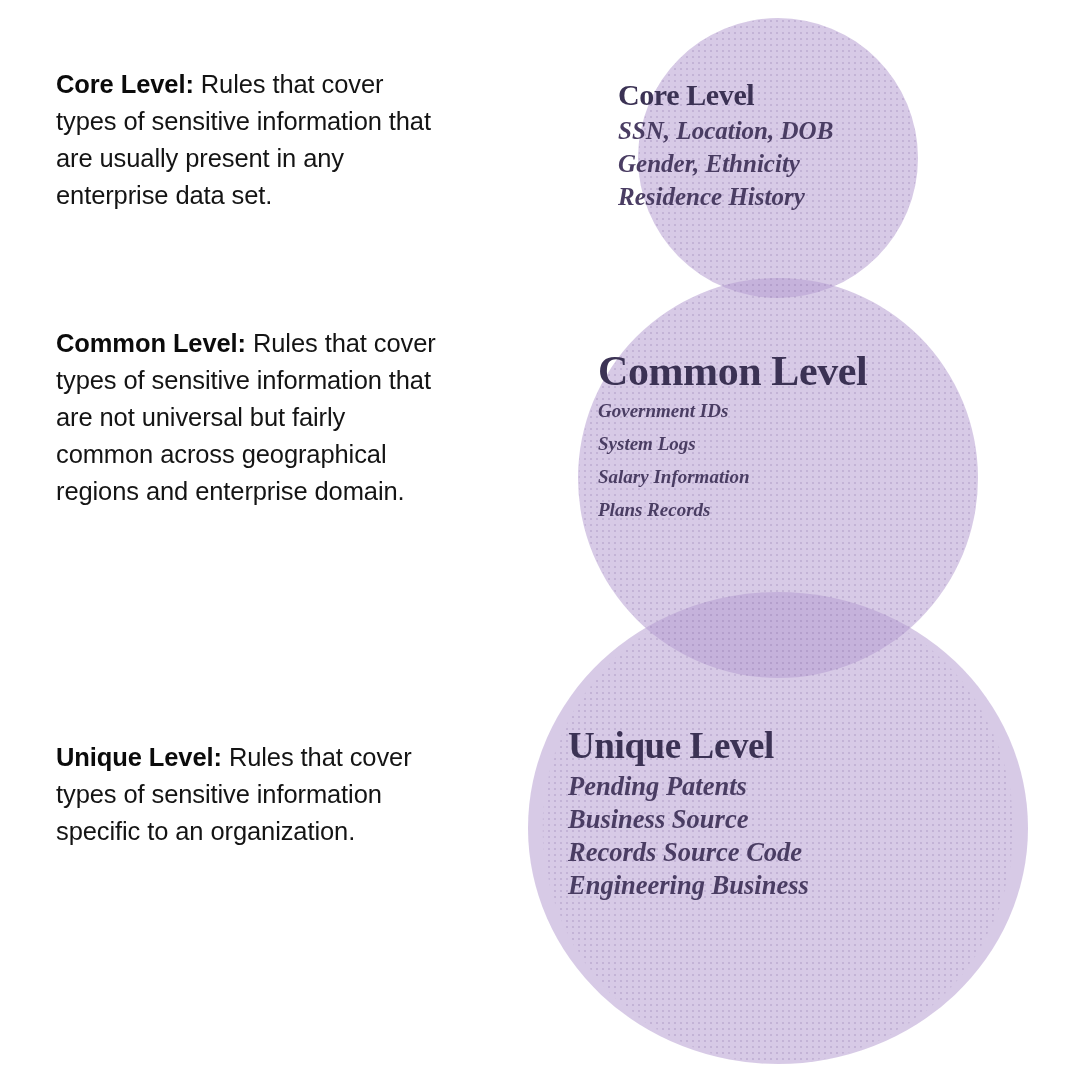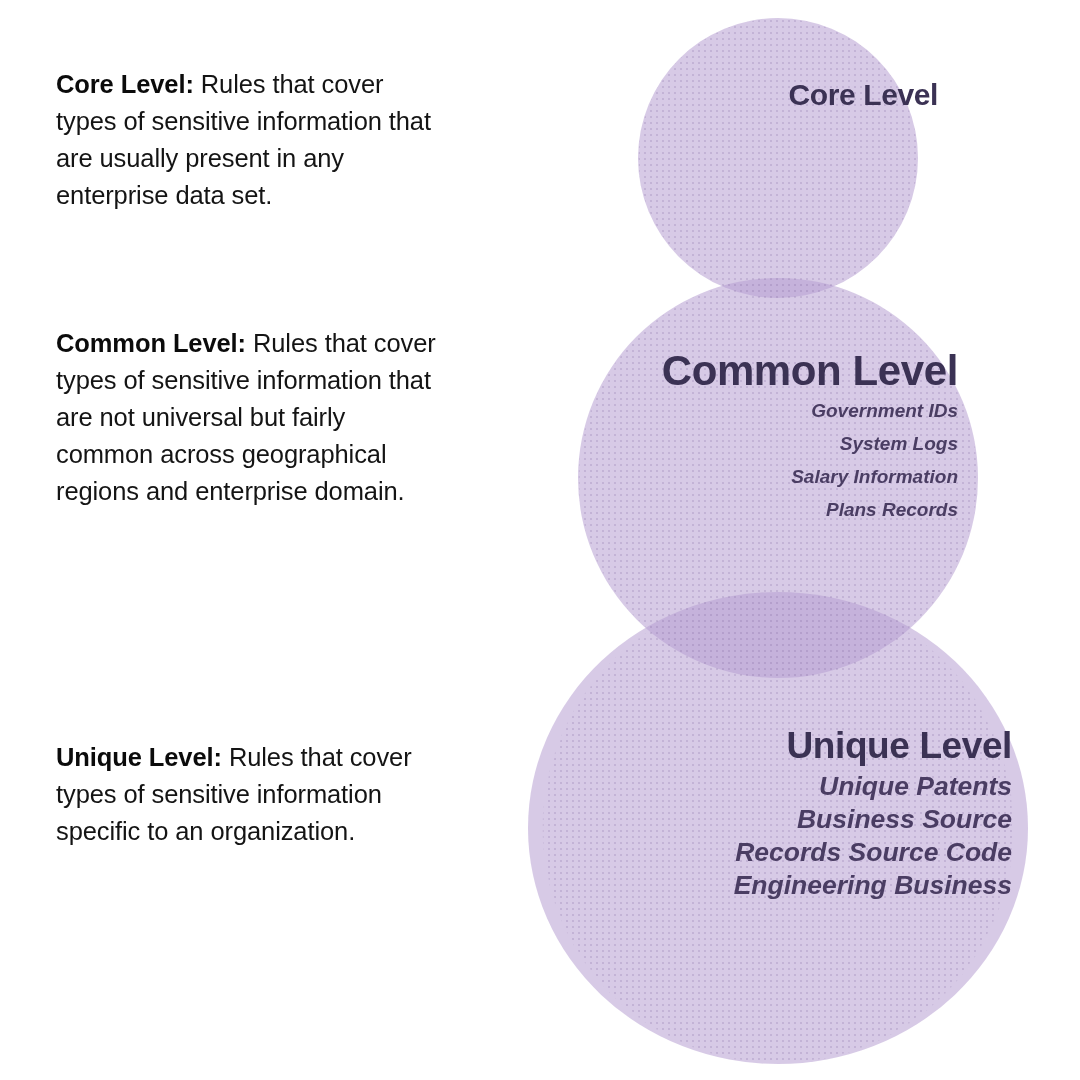--- a/index.html
+++ b/index.html
@@ -99,22 +99,23 @@
       radial-gradient(circle 140px at 778px 158px, #000 99%, transparent 100%),
       radial-gradient(circle 200px at 778px 478px, #000 99%, transparent 100%),
       radial-gradient(circle 236px at 778px 828px, #000 99%, transparent 100%);
     -webkit-mask-repeat: no-repeat, no-repeat, no-repeat;
     mask-repeat: no-repeat, no-repeat, no-repeat;
   }
 
   
   .venn-label {
     position: absolute;
-    text-align: right;
+    text-align: left;
     color: #3b3254;
+    font-family: Liberation Serif, serif;
   }
   .venn-title {
     font-weight: bold;
     letter-spacing: -0.4px;
     color: #3b3254;
   }
   .venn-items {
     font-style: italic;
     font-weight: 600;
     color: #4a3d63;
@@ -143,21 +144,21 @@
   #label-common .venn-title {
     font-size: 42px;
     line-height: 46px;
   }
   #label-common .venn-items {
     font-size: 19px;
     line-height: 33px;
   }
 
   #label-unique {
-    left: 592px;
+    left: 568px;
     top: 722px;
     width: 420px;
   }
   #label-unique .venn-title {
     font-size: 37px;
     line-height: 48px;
   }
   #label-unique .venn-items {
     font-size: 26.5px;
     line-height: 33px;
@@ -186,35 +187,40 @@
 
   <div class="venn">
     <div class="circle" id="circle-core"></div>
     <div class="circle" id="circle-common"></div>
     <div class="circle" id="circle-unique"></div>
     <div class="dots"></div>
   </div>
 
   <div class="venn-label" id="label-core">
     <div class="venn-title">Core Level</div>
+    <div class="venn-items">
+      <div>SSN, Location, DOB</div>
+      <div>Gender, Ethnicity</div>
+      <div>Residence History</div>
+    </div>
   </div>
 
   <div class="venn-label" id="label-common">
     <div class="venn-title">Common Level</div>
     <div class="venn-items">
       <div>Government IDs</div>
       <div>System Logs</div>
       <div>Salary Information</div>
       <div>Plans Records</div>
     </div>
   </div>
 
   <div class="venn-label" id="label-unique">
     <div class="venn-title">Unique Level</div>
     <div class="venn-items">
-      <div>Unique Patents</div>
+      <div>Pending Patents</div>
       <div>Business Source</div>
       <div>Records Source Code</div>
       <div>Engineering Business</div>
     </div>
   </div>
 
 </div>
 
 </body></html>

